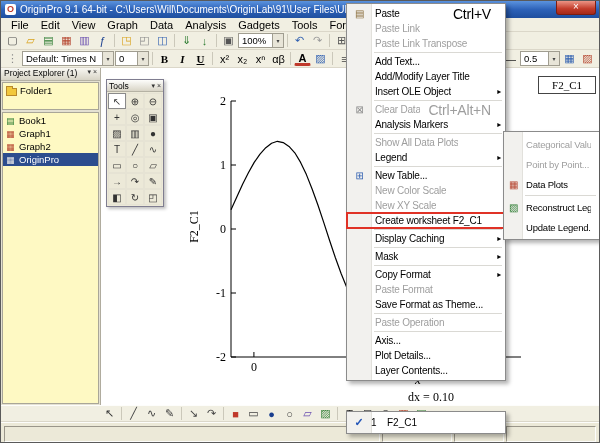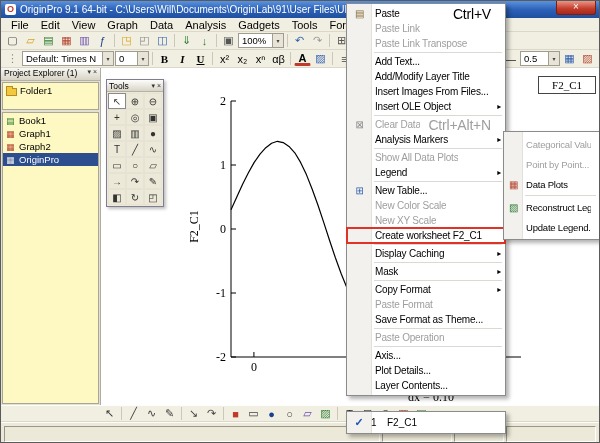--- a/index.html
+++ b/index.html
@@ -306,23 +306,20 @@
         <span class="mlabel">Paste Link Transpose</span>
       </div>
       <div class="msep"></div>
       <div class="mi">
         <span class="mlabel">Add Text...</span>
       </div>
       <div class="mi">
         <span class="mlabel">Add/Modify Layer Title</span>
       </div>
       <div class="mi">
-        <span class="mlabel">Insert Images From Files...</span>
-      </div>
-      <div class="mi">
         <span class="mlabel">Insert OLE Object</span>
         <span class="msub">▸</span>
       </div>
       <div class="msep"></div>
       <div class="mi disabled">
         <span class="mico" style="color: rgb(138, 138, 138);">⊠</span>
         <span class="mlabel">Clear Data Markers</span>
         <span class="msc">Ctrl+Alt+N</span>
       </div>
       <div class="mi">

